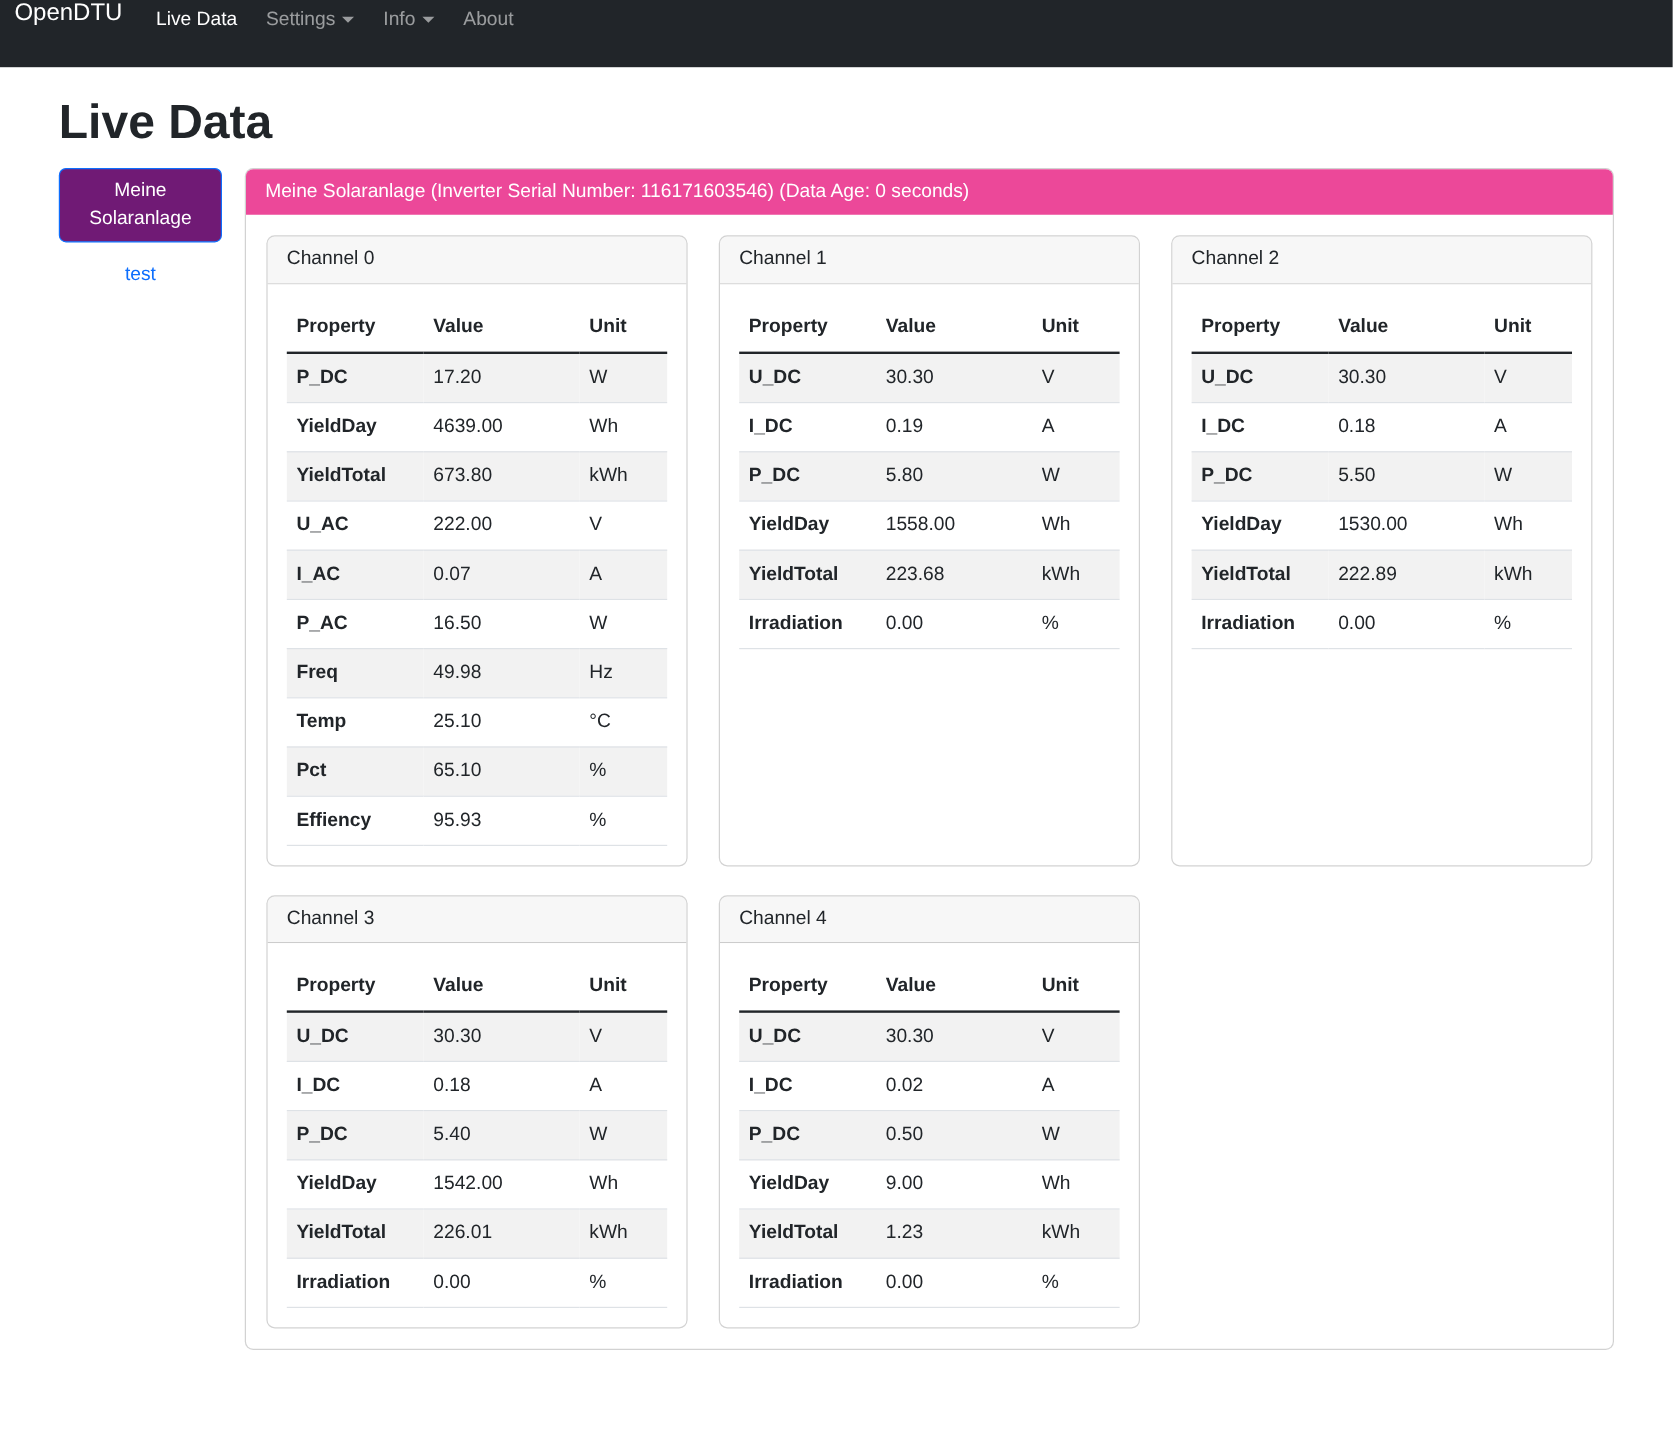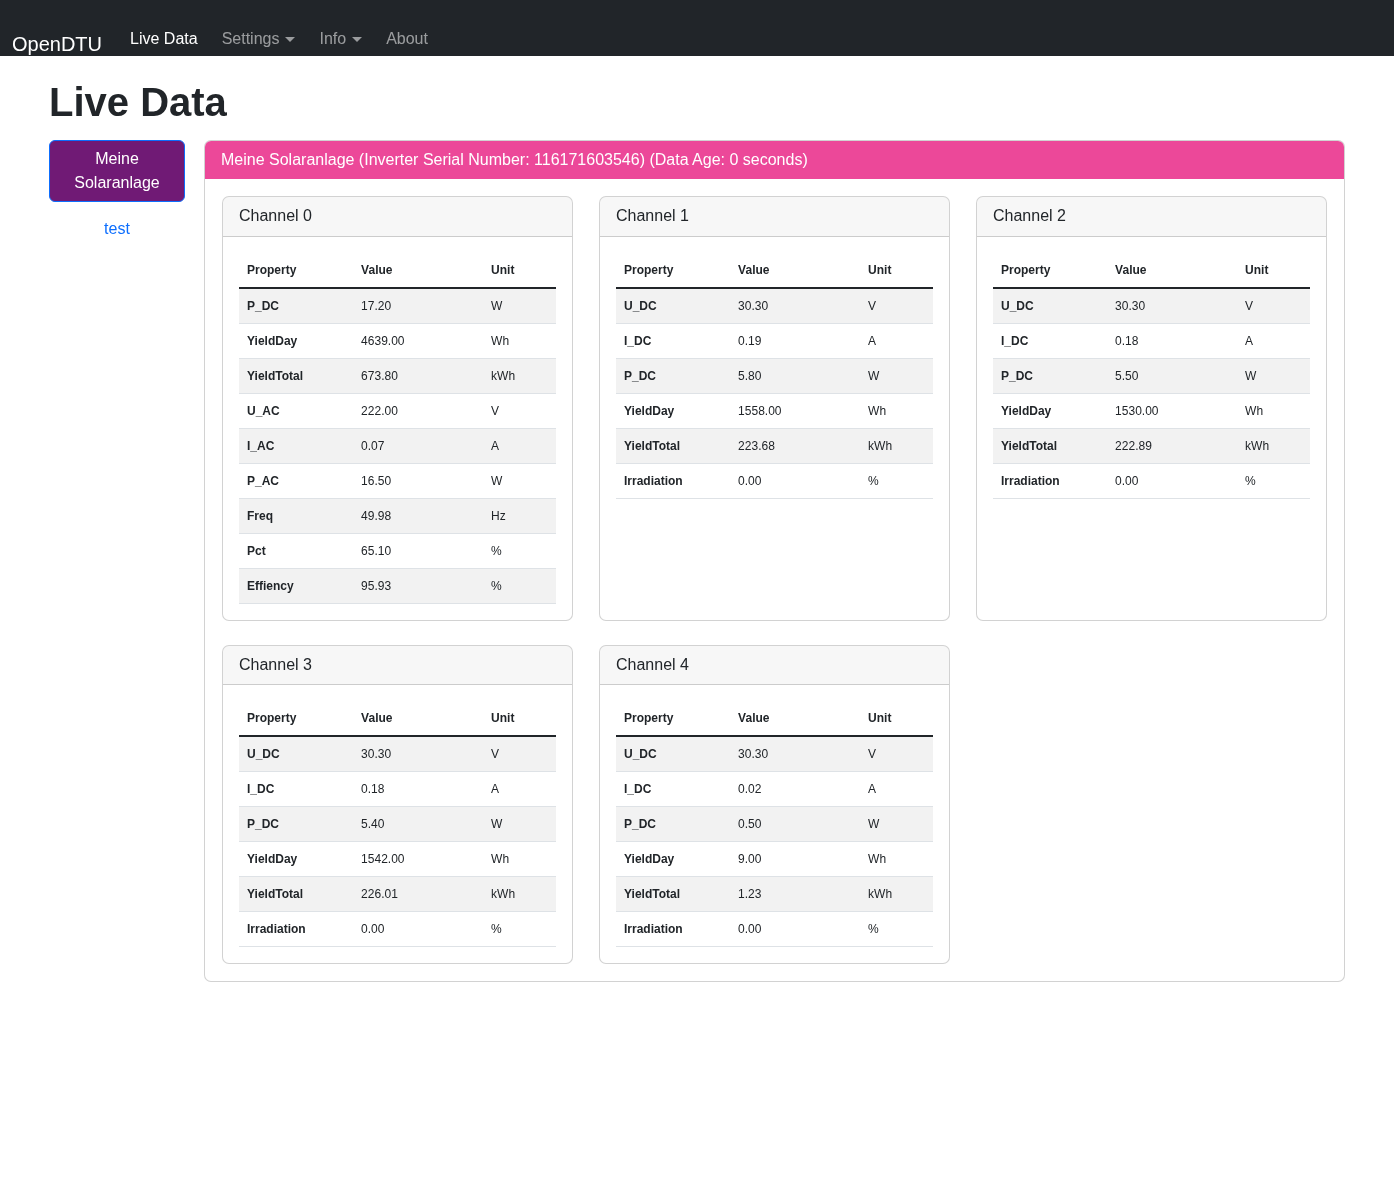--- a/index.html
+++ b/index.html
@@ -9,21 +9,21 @@
     font-size: 16px;
     color: #212529;
     width: 1394px;
   }
 
   
   .navbar {
     background: #212529;
     height: 56px;
     display: flex;
-    align-items: flex-end;
+    align-items: flex-start;
     padding: 0 12px;
   }
   .navbar-brand {
     color: #fff;
     font-size: 20px;
     text-decoration: none;
     margin-right: 16px;
     cursor: pointer;
   }
   .nav-link {
@@ -120,21 +120,21 @@
     border-bottom: 1px solid rgba(0,0,0,0.175);
     border-radius: 6px 6px 0 0;
     line-height: 1.4;
   }
   .channel-body { padding: 16px; }
 
   
   table.data-table {
     width: 100%;
     border-collapse: collapse;
-    font-size: 12px;
+    font-size: 16px;
   }
   table.data-table th, table.data-table td {
     padding: 8px;
     line-height: 1.5;
     border-bottom: 1px solid #dee2e6;
     text-align: left;
     vertical-align: top;
   }
   table.data-table thead th {
     border-bottom: 2px solid #212529;
@@ -213,20 +213,25 @@
                       <th class="cell-prop">P_AC</th>
                       <td class="cell-value">16.50</td>
                       <td class="cell-unit">W</td>
                     </tr>
                     <tr>
                       <th class="cell-prop">Freq</th>
                       <td class="cell-value">49.98</td>
                       <td class="cell-unit">Hz</td>
                     </tr>
                     <tr>
+                      <th class="cell-prop">Temp</th>
+                      <td class="cell-value">25.10</td>
+                      <td class="cell-unit">°C</td>
+                    </tr>
+                    <tr>
                       <th class="cell-prop">Pct</th>
                       <td class="cell-value">65.10</td>
                       <td class="cell-unit">%</td>
                     </tr>
                     <tr>
                       <th class="cell-prop">Effiency</th>
                       <td class="cell-value">95.93</td>
                       <td class="cell-unit">%</td>
                     </tr>
                   </tbody>

